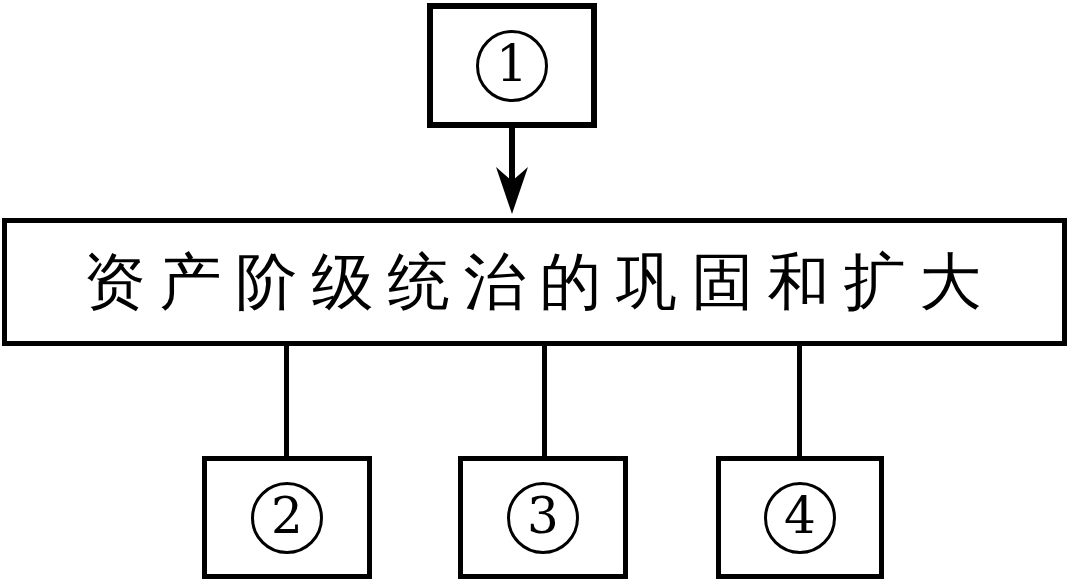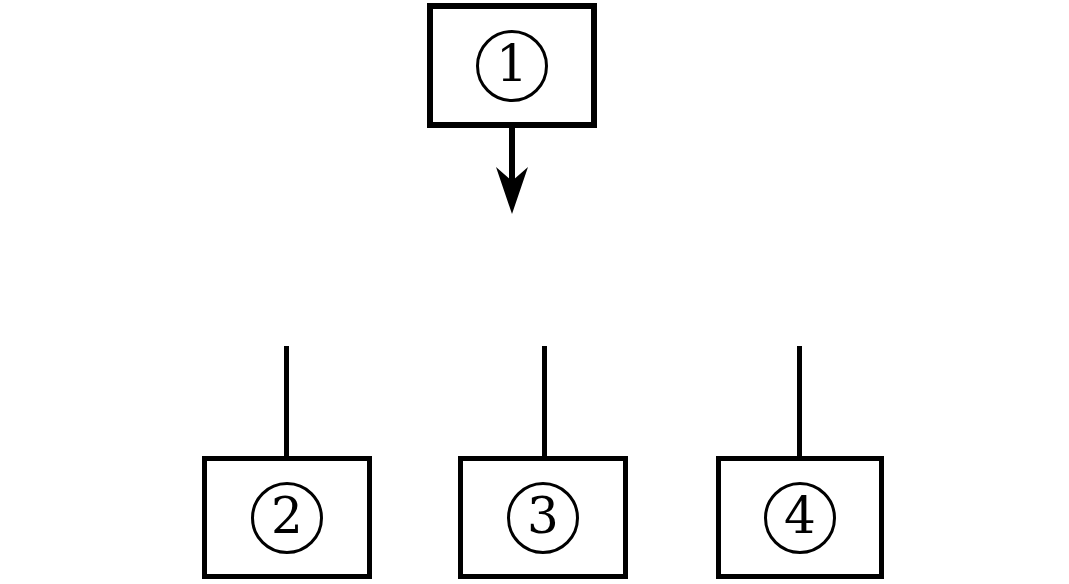--- a/index.html
+++ b/index.html
@@ -100,20 +100,23 @@
 
   <div class="box top-box">
     <span class="circle-num">1</span>
   </div>
 
   <div class="arrow-shaft"></div>
   <svg class="arrow-head" viewBox="0 0 36 50" xmlns="http://www.w3.org/2000/svg">
     <path d="M18 49 L2 2 L18 16 L34 2 Z" fill="#000000"></path>
   </svg>
 
+  <div class="box main-box">
+    <span class="main-label">资产阶级统治的巩固和扩大</span>
+  </div>
 
   <div class="connector conn-2"></div>
   <div class="connector conn-3"></div>
   <div class="connector conn-4"></div>
 
   <div class="box bottom-box b2">
     <span class="circle-num">2</span>
   </div>
 
   <div class="box bottom-box b3">

